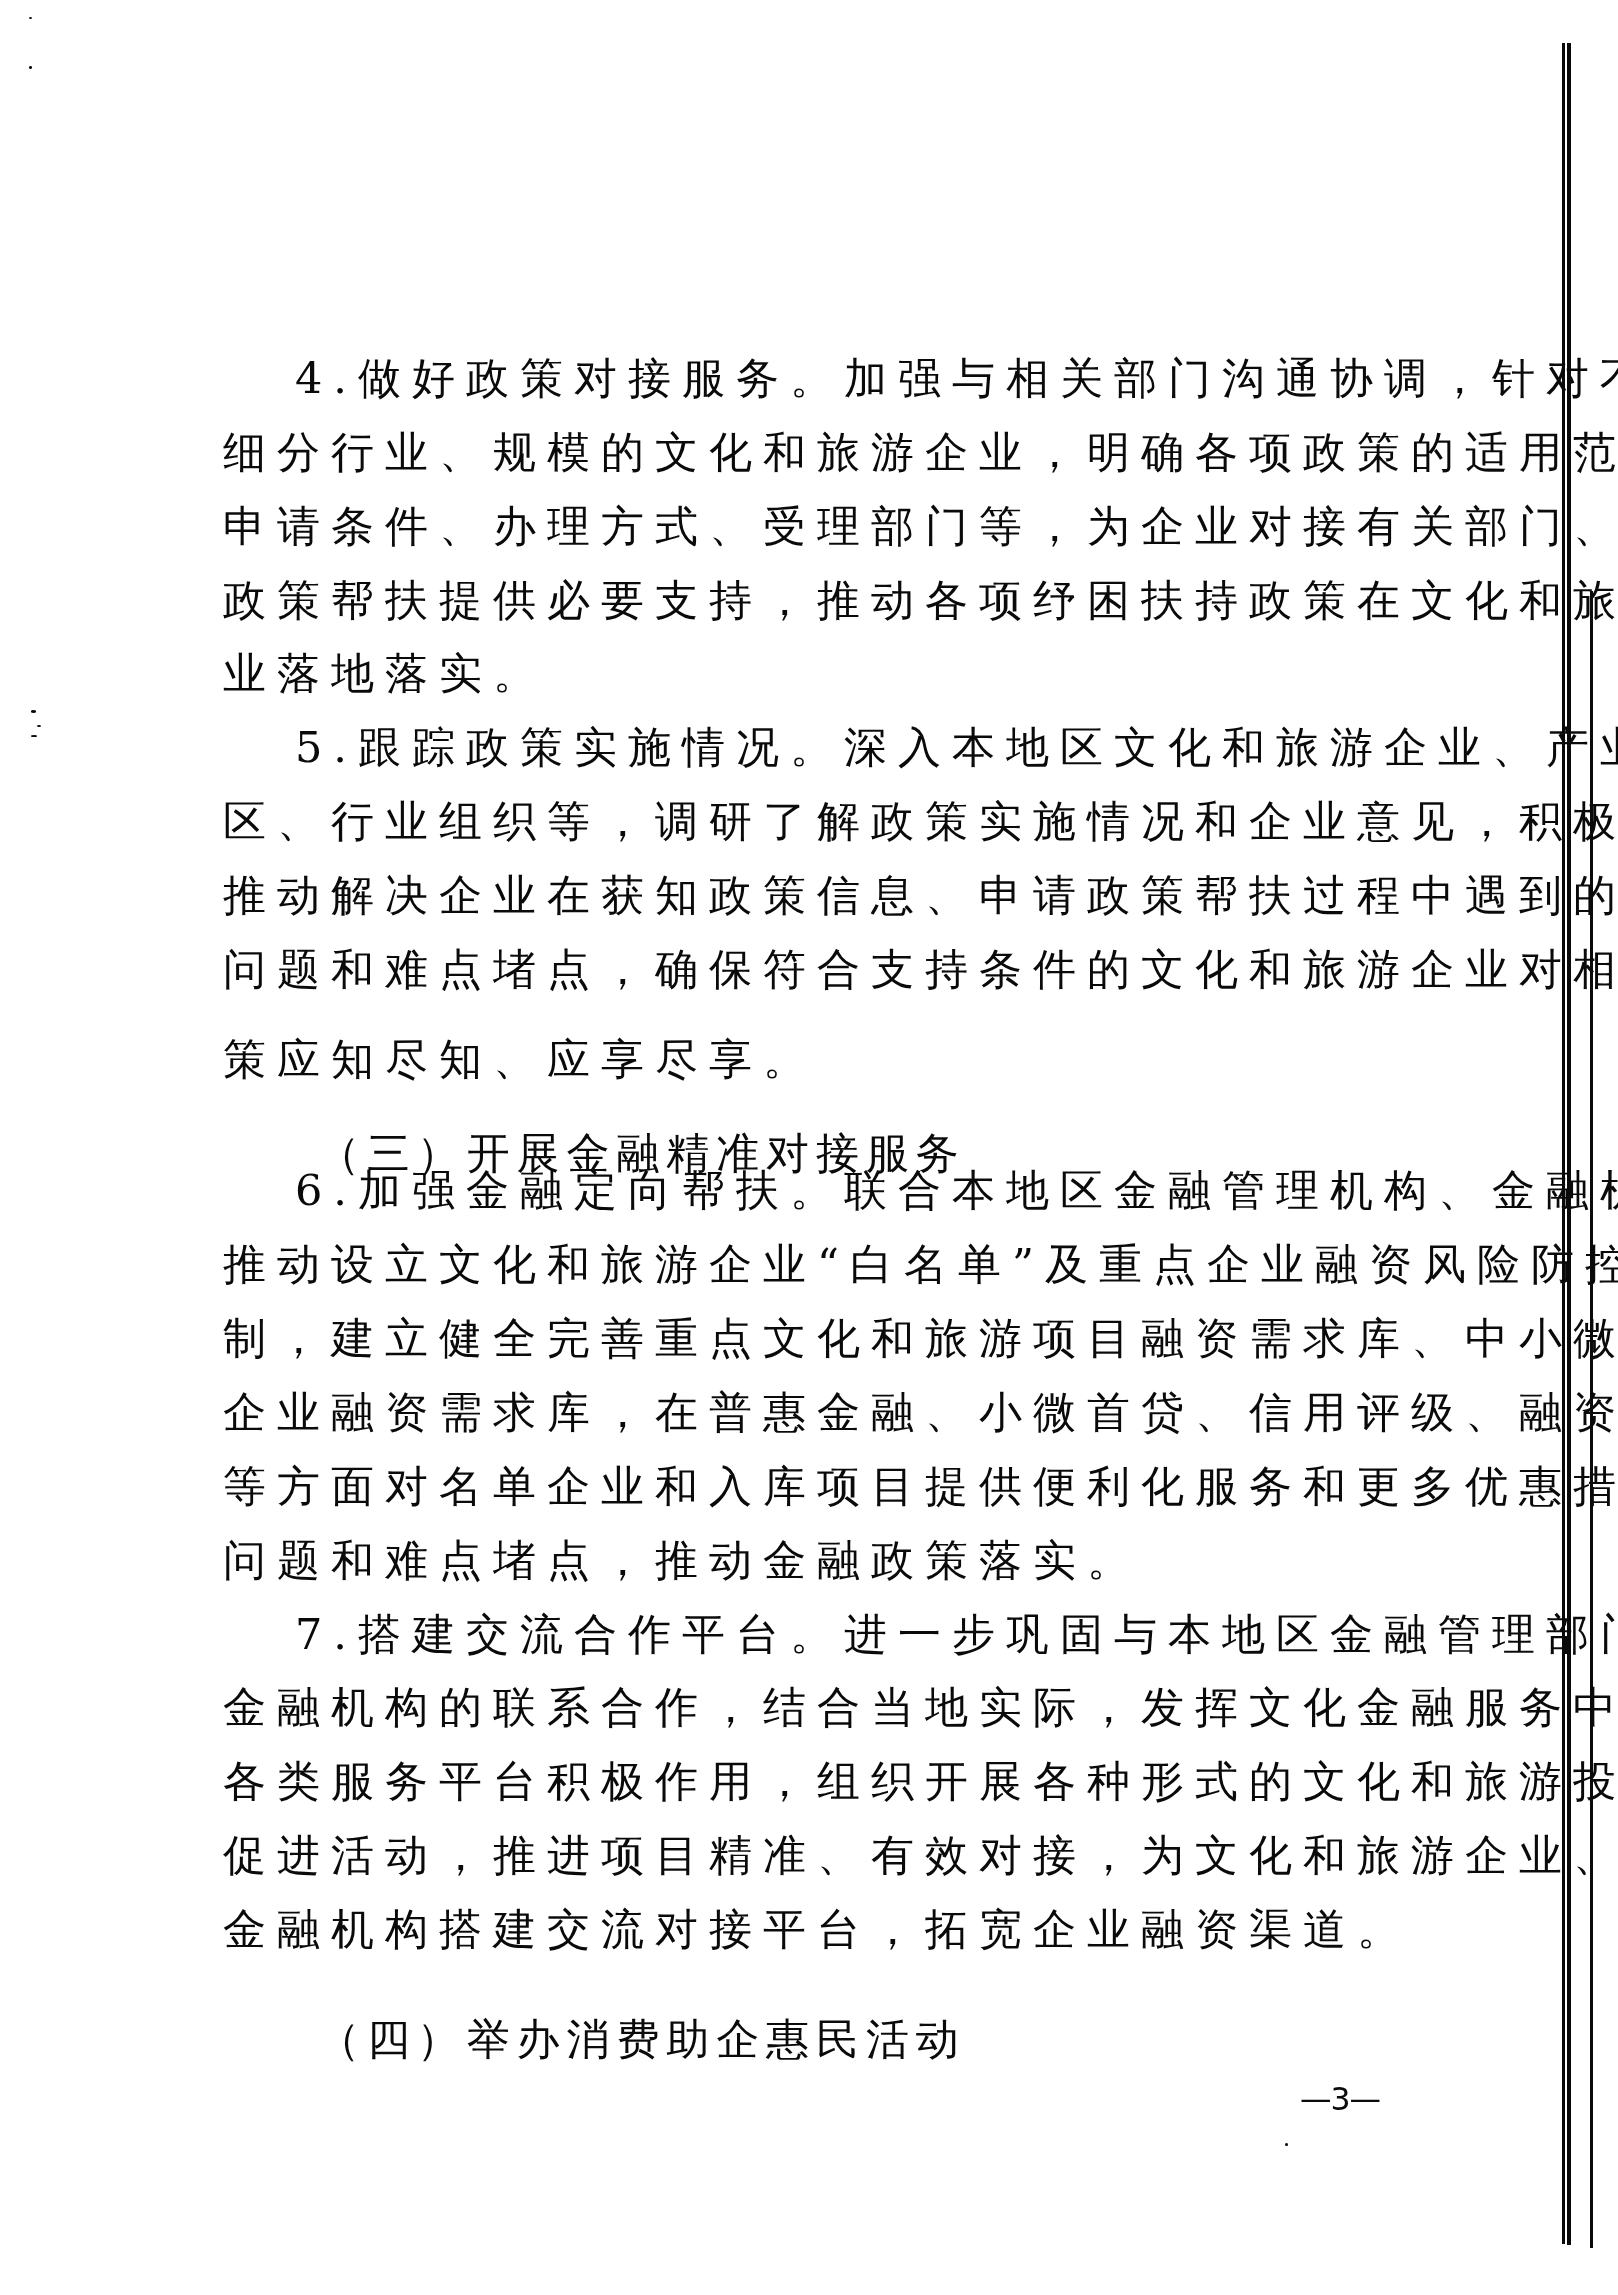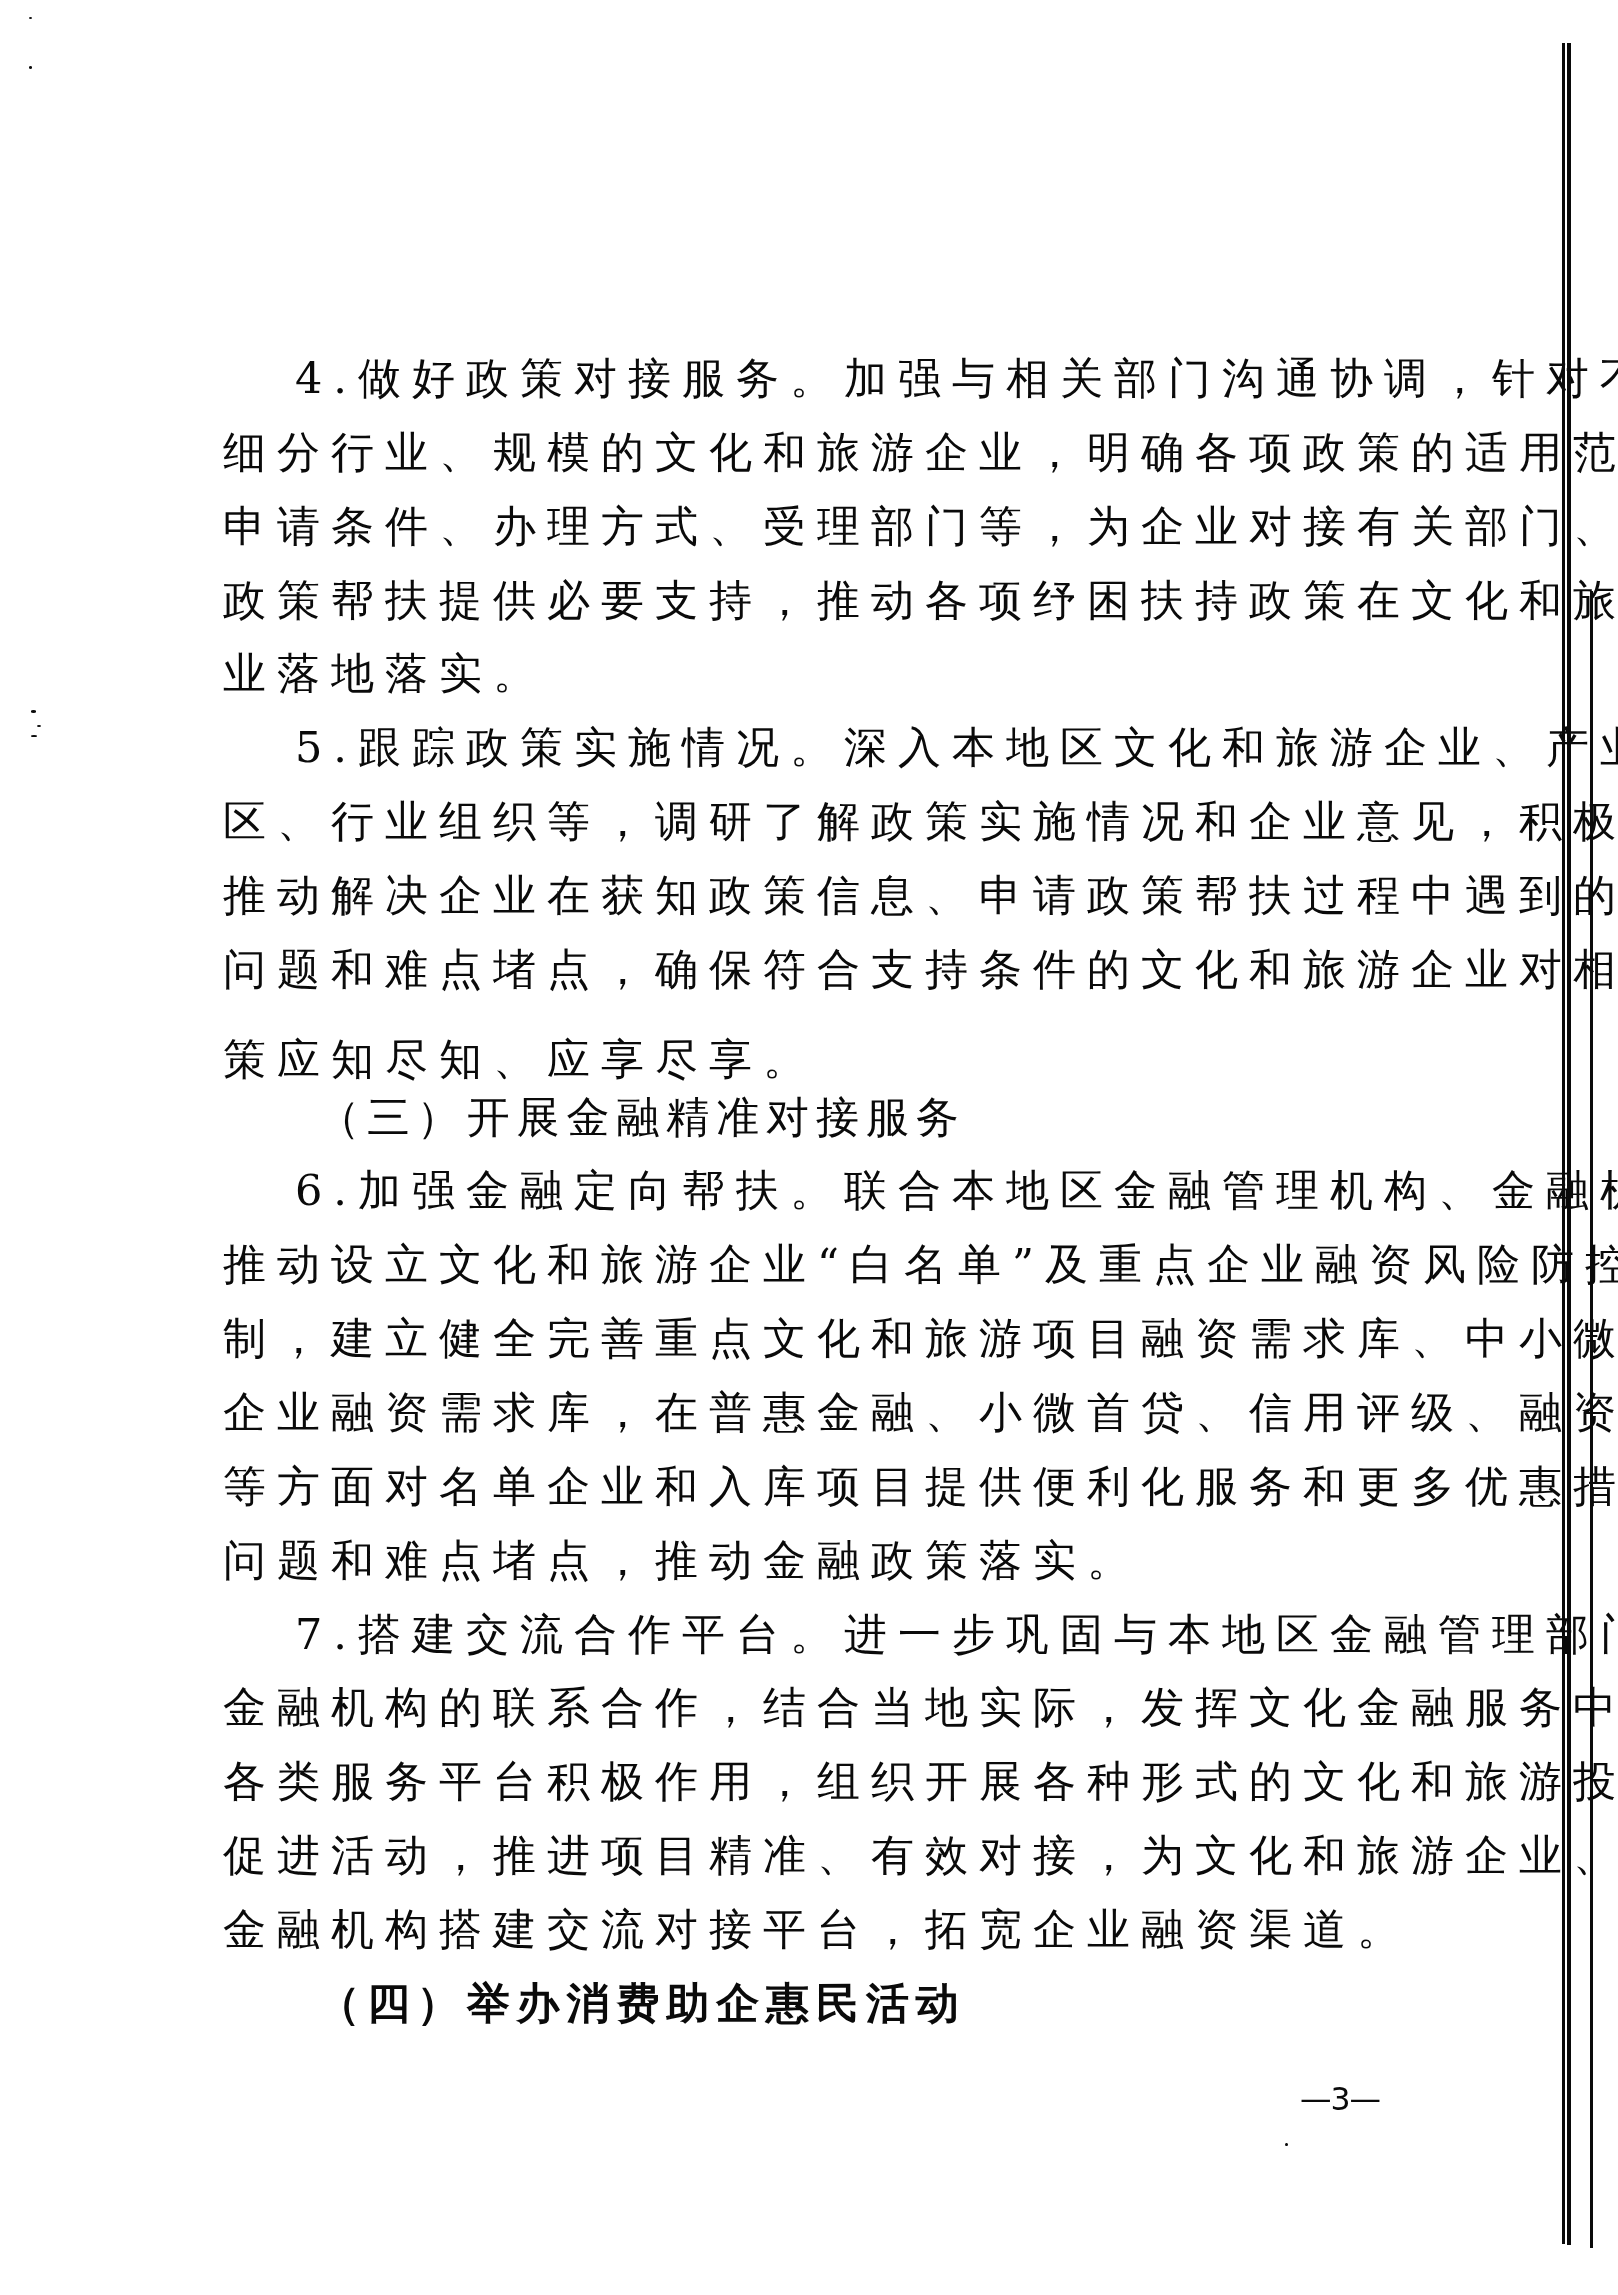--- a/index.html
+++ b/index.html
@@ -31,21 +31,21 @@
     .line {
       position: absolute;
       left: 0;
       height: 54px;
       font-size: 43px;
       line-height: 54px;
       white-space: nowrap;
       letter-spacing: 11px;
     }
     .line.indent { left: 72px; }
-    .line.heading { left: 94px; letter-spacing: 6.9px; }
+    .line.heading { left: 94px; letter-spacing: 6.9px; margin-top: 36px; }
     .page-number {
       position: absolute;
       left: 1300px;
       top: 2080px;
       font-family: "DejaVu Sans", "Liberation Sans", sans-serif;
       font-size: 31.5px;
       line-height: 39px;
       white-space: nowrap;
       letter-spacing: -1px;
     }
@@ -96,18 +96,18 @@
     <div class="line" style="top:1034px;">企业融资需求库，在普惠金融、小微首贷、信用评级、融资担保</div>
     <div class="line" style="top:1108px;">等方面对名单企业和入库项目提供便利化服务和更多优惠措施，</div>
     <div class="line" style="top:1182px;">问题和难点堵点，推动金融政策落实。</div>
 
     <div class="line indent" style="top:1256px;">7.搭建交流合作平台。进一步巩固与本地区金融管理部门、</div>
     <div class="line" style="top:1329px;">金融机构的联系合作，结合当地实际，发挥文化金融服务中心等</div>
     <div class="line" style="top:1403px;">各类服务平台积极作用，组织开展各种形式的文化和旅游投融资</div>
     <div class="line" style="top:1477px;">促进活动，推进项目精准、有效对接，为文化和旅游企业、项目、</div>
     <div class="line" style="top:1551px;text-align:center;">金融机构搭建交流对接平台，拓宽企业融资渠道。</div>
 
-    <div class="line heading" style="top:1625px;font-weight:bold;">（四）举办消费助企惠民活动</div>
+    <div class="line heading" style="top:1625px;">（四）举办消费助企惠民活动</div>
   </div>
 
   <div class="page-number">—3—</div>
 </div>
 
 
 </body></html>

